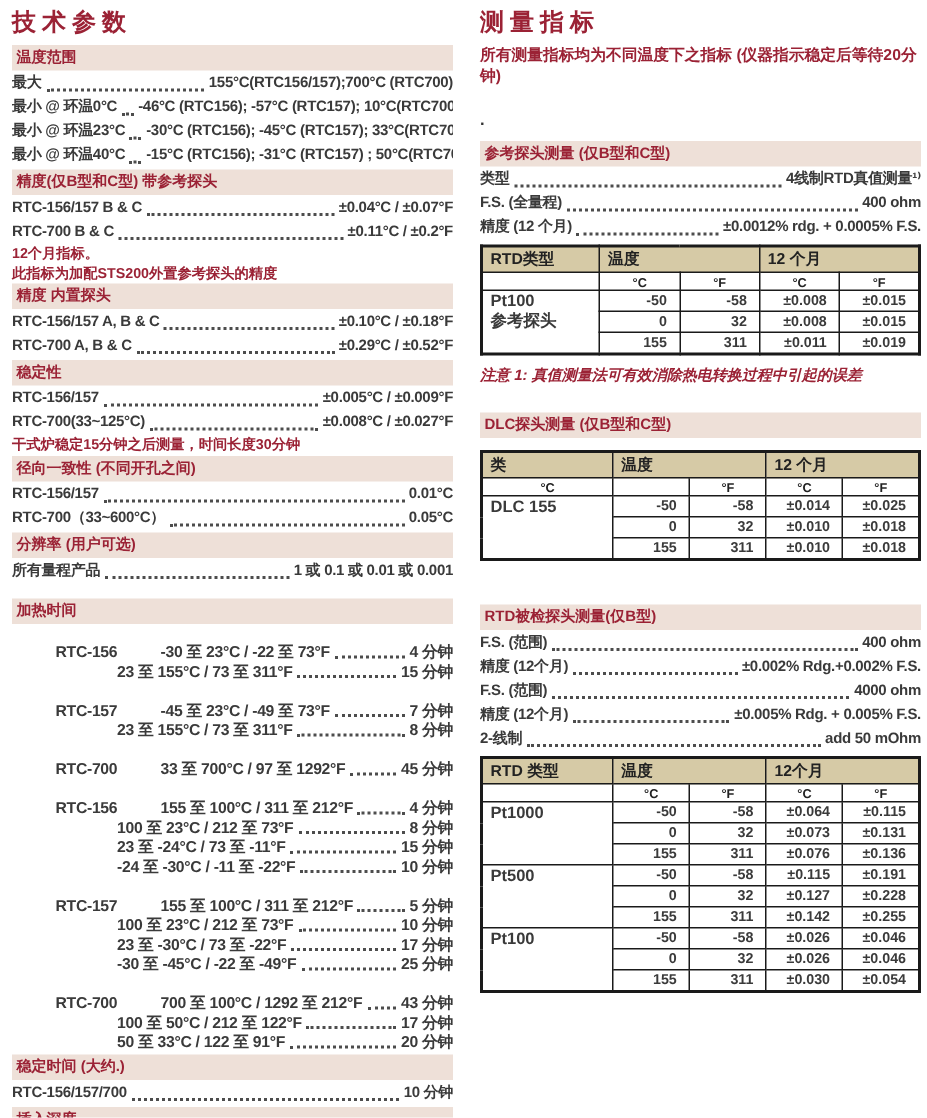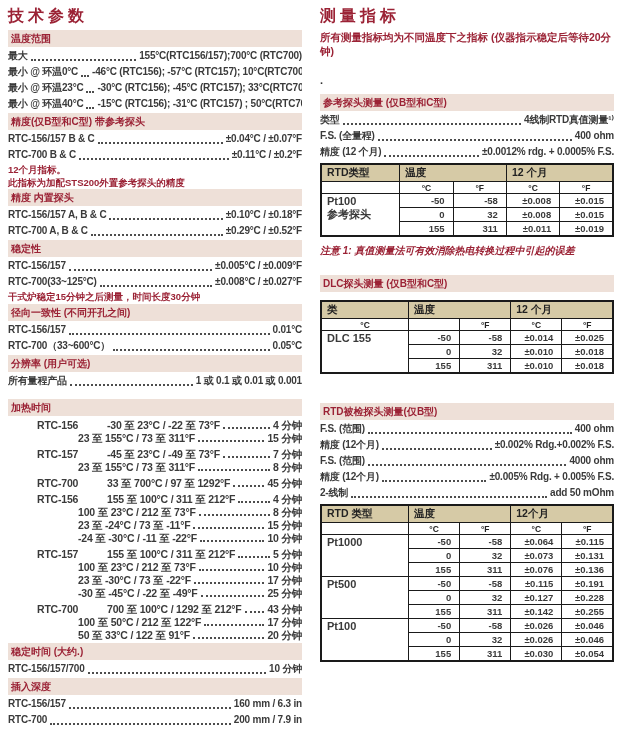--- a/index.html
+++ b/index.html
@@ -46,21 +46,21 @@
   .intro-text{
     color:var(--accent);font-size:10.5px;font-weight:bold;line-height:14px;
     margin:2px 0;
   }
   .stray-dot{font-size:11px;font-weight:bold;color:#333;line-height:8px;}
   .timing-row{
     display:flex;align-items:flex-end;overflow:hidden;
     font-size:10.5px;font-weight:600;line-height:13px;color:var(--text);
     letter-spacing:-0.2px;
   }
-  .timing-row.new-model{margin-top:3px;padding-left:29px;}
+  .timing-row.new-model{margin-top:13px;padding-left:29px;}
   .timing-model{width:70px;flex:none;white-space:nowrap;}
   .timing-range{white-space:nowrap;flex:none;}
   .timing-value{white-space:nowrap;flex:none;}
   .gap-xs{height:4px;}
   .gap-sm{height:9px;}
   .gap-md{height:16px;}
   .gap-lg{height:26px;}
   .data-table{
     border-collapse:collapse;width:100%;margin:3px 0 2px 0;
     border:2px solid var(--border);table-layout:fixed;

